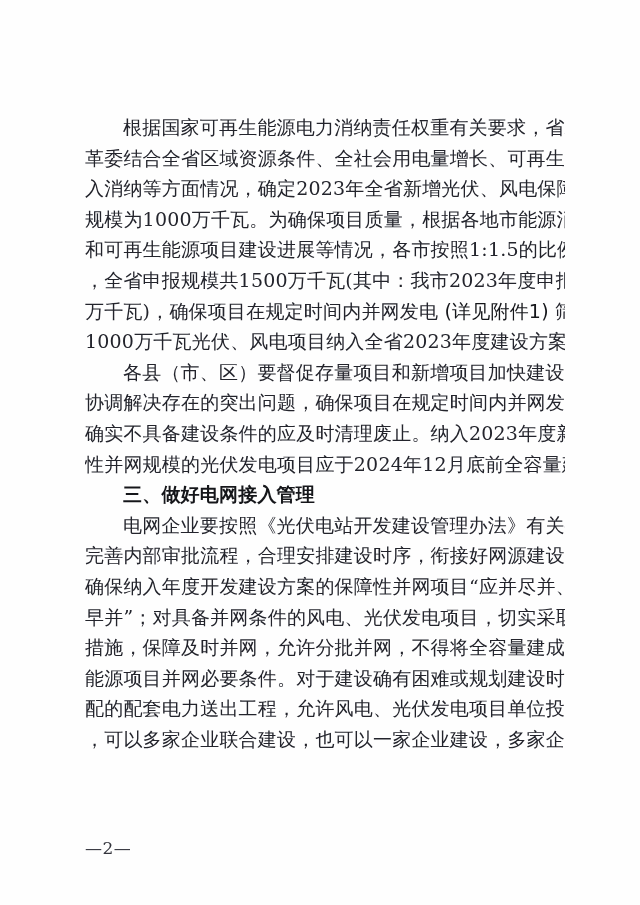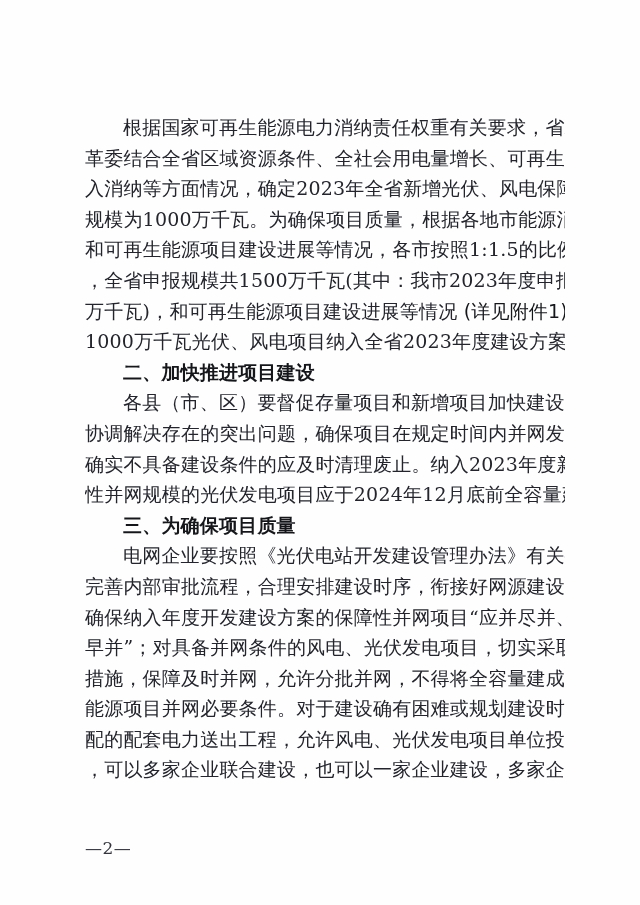--- a/index.html
+++ b/index.html
@@ -60,28 +60,27 @@
 <body>
 
 <div class="page">
   <main class="text-block" id="doc">
       <div class="line indent fill"><span>根据国家可再生能源电力消纳责任权重有关要求，省发展改</span></div>
       <div class="line fill"><span>革委结合全省区域资源条件、全社会用电量增长、可再生能源接</span></div>
       <div class="line fill"><span>入消纳等方面情况，确定2023年全省新增光伏、风电保障性并网</span></div>
       <div class="line fill"><span>规模为1000万千瓦。为确保项目质量，根据各地市能源消费总量</span></div>
       <div class="line fill"><span>和可再生能源项目建设进展等情况，各市按照1:1.5的比例申报</span></div>
       <div class="line fill"><span>，全省申报规模共1500万千瓦(其中：我市2023年度申报规模130</span></div>
-      <div class="line fill"><span>万千瓦)，和可再生能源项目建设进展等情况 </span><span class="hei">(详见附件1)</span><span> 筛选确定</span></div>
+      <div class="line fill"><span>万千瓦)，确保项目在规定时间内并网发电 </span><span class="hei">(详见附件1)</span><span> 筛选确定</span></div>
       <div class="line"><span>1000万千瓦光伏、风电项目纳入全省2023年度建设方案。</span></div>
-      <div class="line heading indent">二、加快推进项目建设</div>
       <div class="line indent fill"><span>各县（市、区）要督促存量项目和新增项目加快建设，及时</span></div>
       <div class="line fill"><span>协调解决存在的突出问题，确保项目在规定时间内并网发电，对</span></div>
       <div class="line fill"><span>确实不具备建设条件的应及时清理废止。纳入2023年度新增保障</span></div>
       <div class="line fill"><span>性并网规模的光伏发电项目应于2024年12月底前全容量建成并</span></div>
-      <div class="line heading indent">三、为确保项目质量</div>
+      <div class="line heading indent">三、做好电网接入管理</div>
       <div class="line indent fill"><span>电网企业要按照《光伏电站开发建设管理办法》有关要求，</span></div>
       <div class="line fill"><span>完善内部审批流程，合理安排建设时序，衔接好网源建设进度，</span></div>
       <div class="line fill"><span>确保纳入年度开发建设方案的保障性并网项目“应并尽并、能并</span></div>
       <div class="line fill"><span>早并”；对具备并网条件的风电、光伏发电项目，切实采取有效</span></div>
       <div class="line fill"><span>措施，保障及时并网，允许分批并网，不得将全容量建成作为新</span></div>
       <div class="line fill"><span>能源项目并网必要条件。对于建设确有困难或规划建设时序不匹</span></div>
       <div class="line fill"><span>配的配套电力送出工程，允许风电、光伏发电项目单位投资建设</span></div>
       <div class="line fill"><span>，可以多家企业联合建设，也可以一家企业建设，多家企业共享</span></div>
     </main>
   <footer class="footer">

